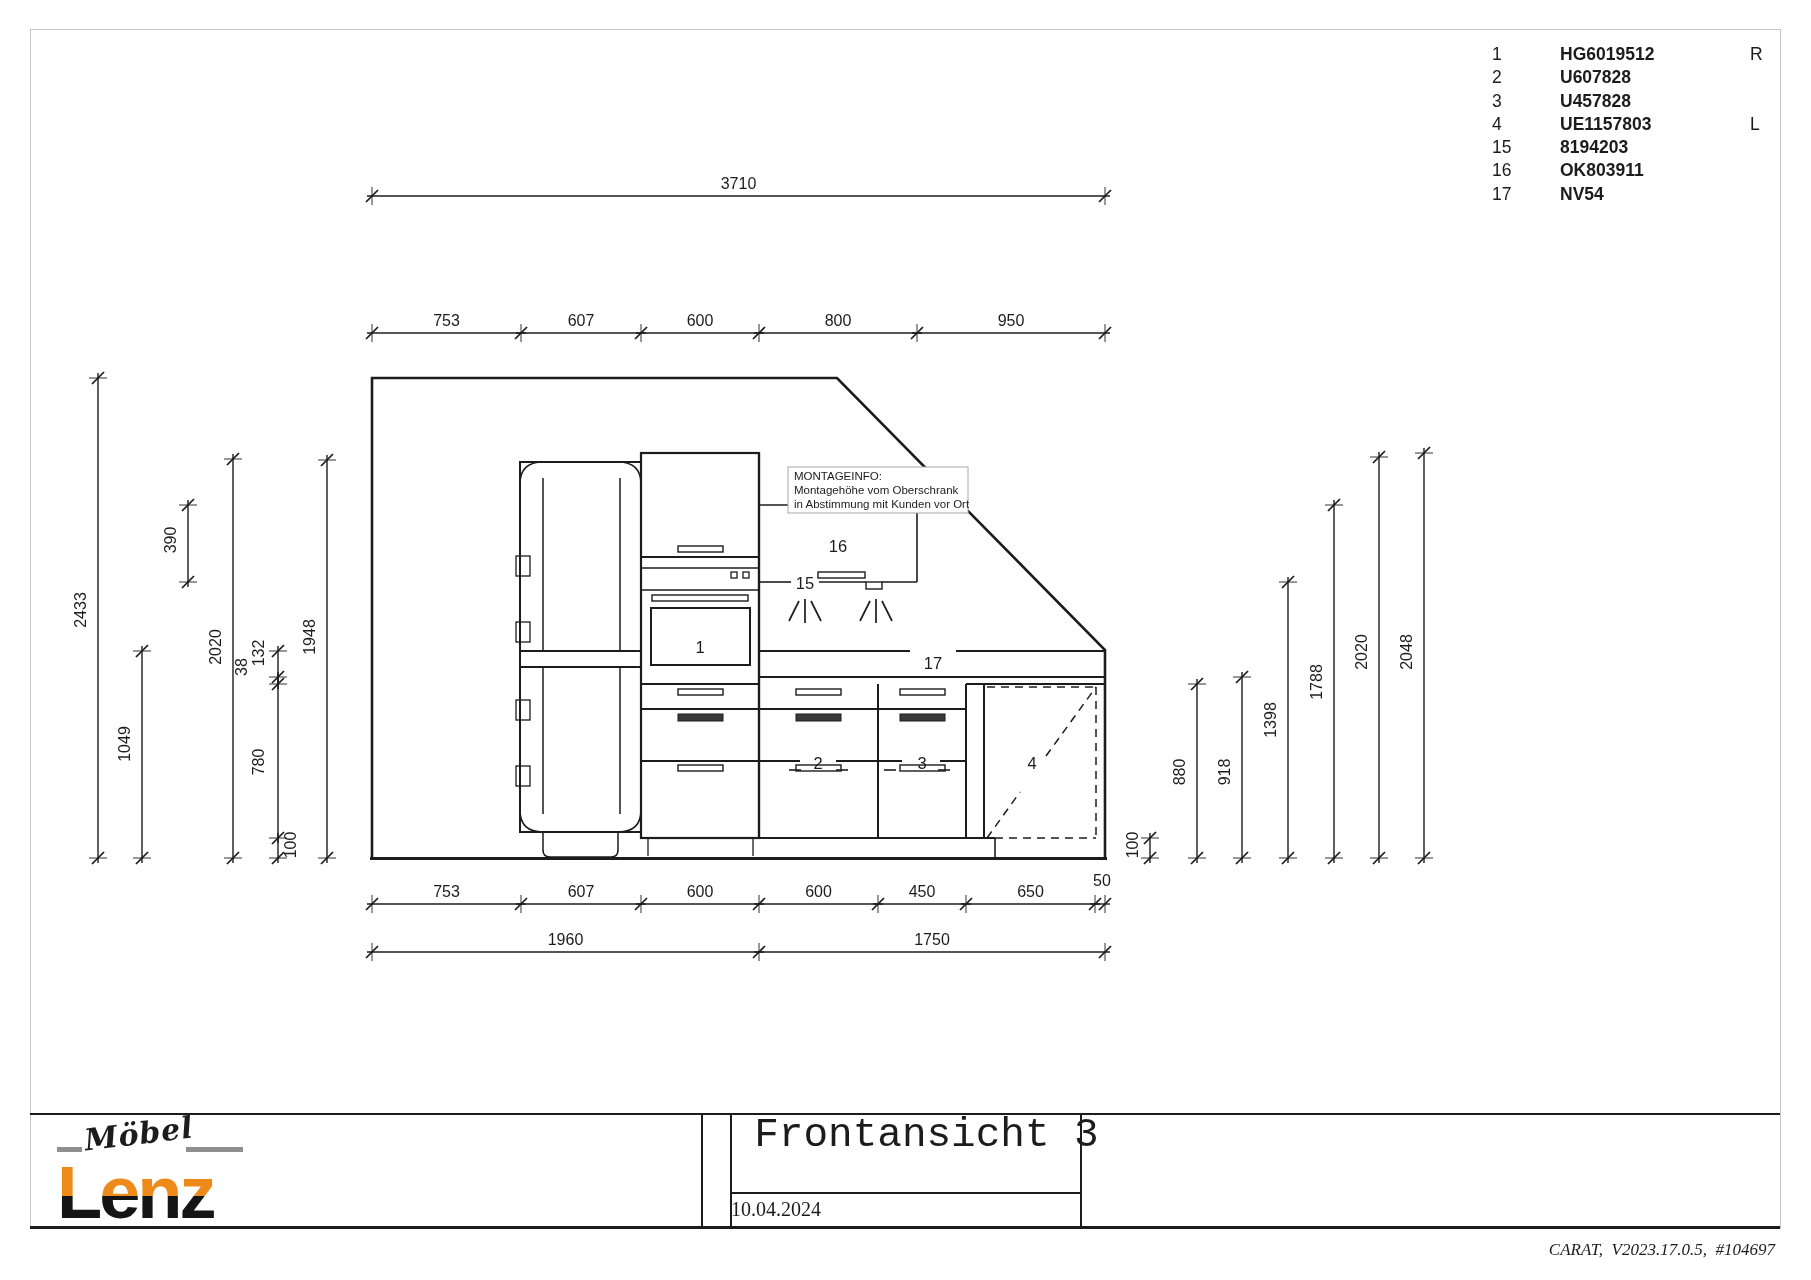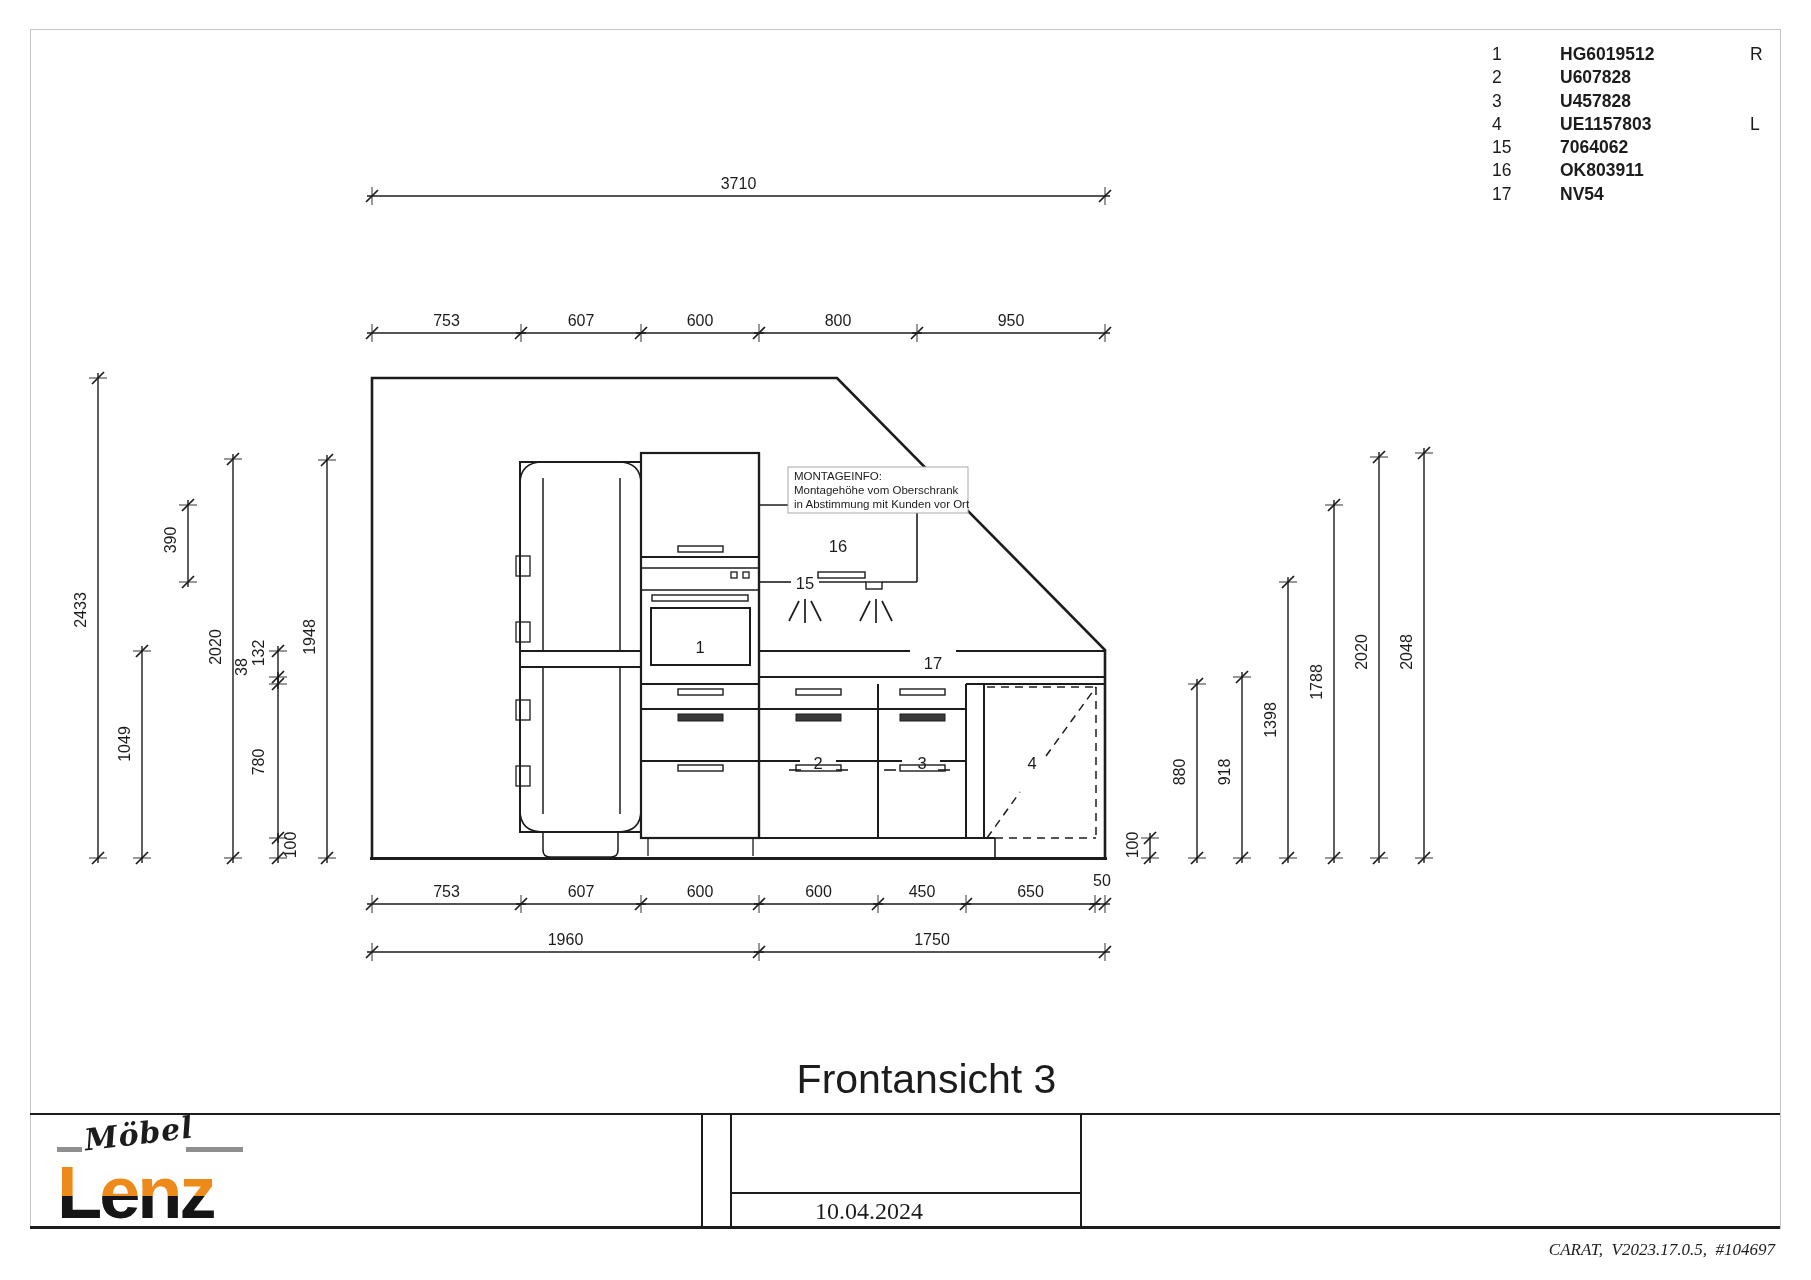--- a/index.html
+++ b/index.html
@@ -14,24 +14,24 @@
   .part-pos{width:68px;}
   .part-code{width:190px;font-weight:bold;}
   .part-hinge{width:40px;}
   
   .tb-line{position:absolute;background:#1c1c1c;}
   #tb-logo-script{position:absolute;left:84px;top:1116px;width:110px;font-family:"DejaVu Serif",serif;
          font-style:italic;font-weight:bold;font-size:30px;transform:rotate(-7deg);letter-spacing:1px;}
   .logo-bar{position:absolute;height:5px;background:#8f8f8f;}
   #tb-address{position:absolute;left:267px;top:1119px;font-family:"Liberation Serif",serif;
          font-size:15.5px;line-height:19px;white-space:nowrap;}
-  #tb-title{position:absolute;left:731px;top:1056px;width:391px;text-align:center;
-         font-family:Liberation Sans, sans-serif;font-size:41px;}
-  #tb-date{position:absolute;left:731px;top:1198px;width:276px;text-align:center;
-         font-family:"Liberation Serif",serif;font-size:24px;}
+  #tb-title{position:absolute;left:731px;top:1112px;width:391px;text-align:center;
+         font-family:Liberation Mono, monospace;font-size:41px;}
+  #tb-date{position:absolute;left:731px;top:1198px;width:276px;
+         font-family:"Liberation Serif",serif;font-size:20px;}
   #footer-note{position:absolute;right:36px;top:1240px;font-family:"Liberation Serif",serif;
          font-size:17px;white-space:pre;font-style:italic;}
 </style>
 </head>
 <body>
 
 <div id="sheet">
   <div id="border-frame"></div>
 
   <svg id="drawing-svg" width="1811" height="1280" viewBox="0 0 1811 1280">
@@ -318,21 +318,21 @@
         <span class="part-code">U457828</span>
         <span class="part-hinge"></span>
       </div>
       <div class="part-row">
         <span class="part-pos">4</span>
         <span class="part-code">UE1157803</span>
         <span class="part-hinge">L</span>
       </div>
       <div class="part-row">
         <span class="part-pos">15</span>
-        <span class="part-code">7064062</span>
+        <span class="part-code">8194203</span>
         <span class="part-hinge"></span>
       </div>
       <div class="part-row">
         <span class="part-pos">16</span>
         <span class="part-code">OK803911</span>
         <span class="part-hinge"></span>
       </div>
       <div class="part-row">
         <span class="part-pos">17</span>
         <span class="part-code">NV54</span>

